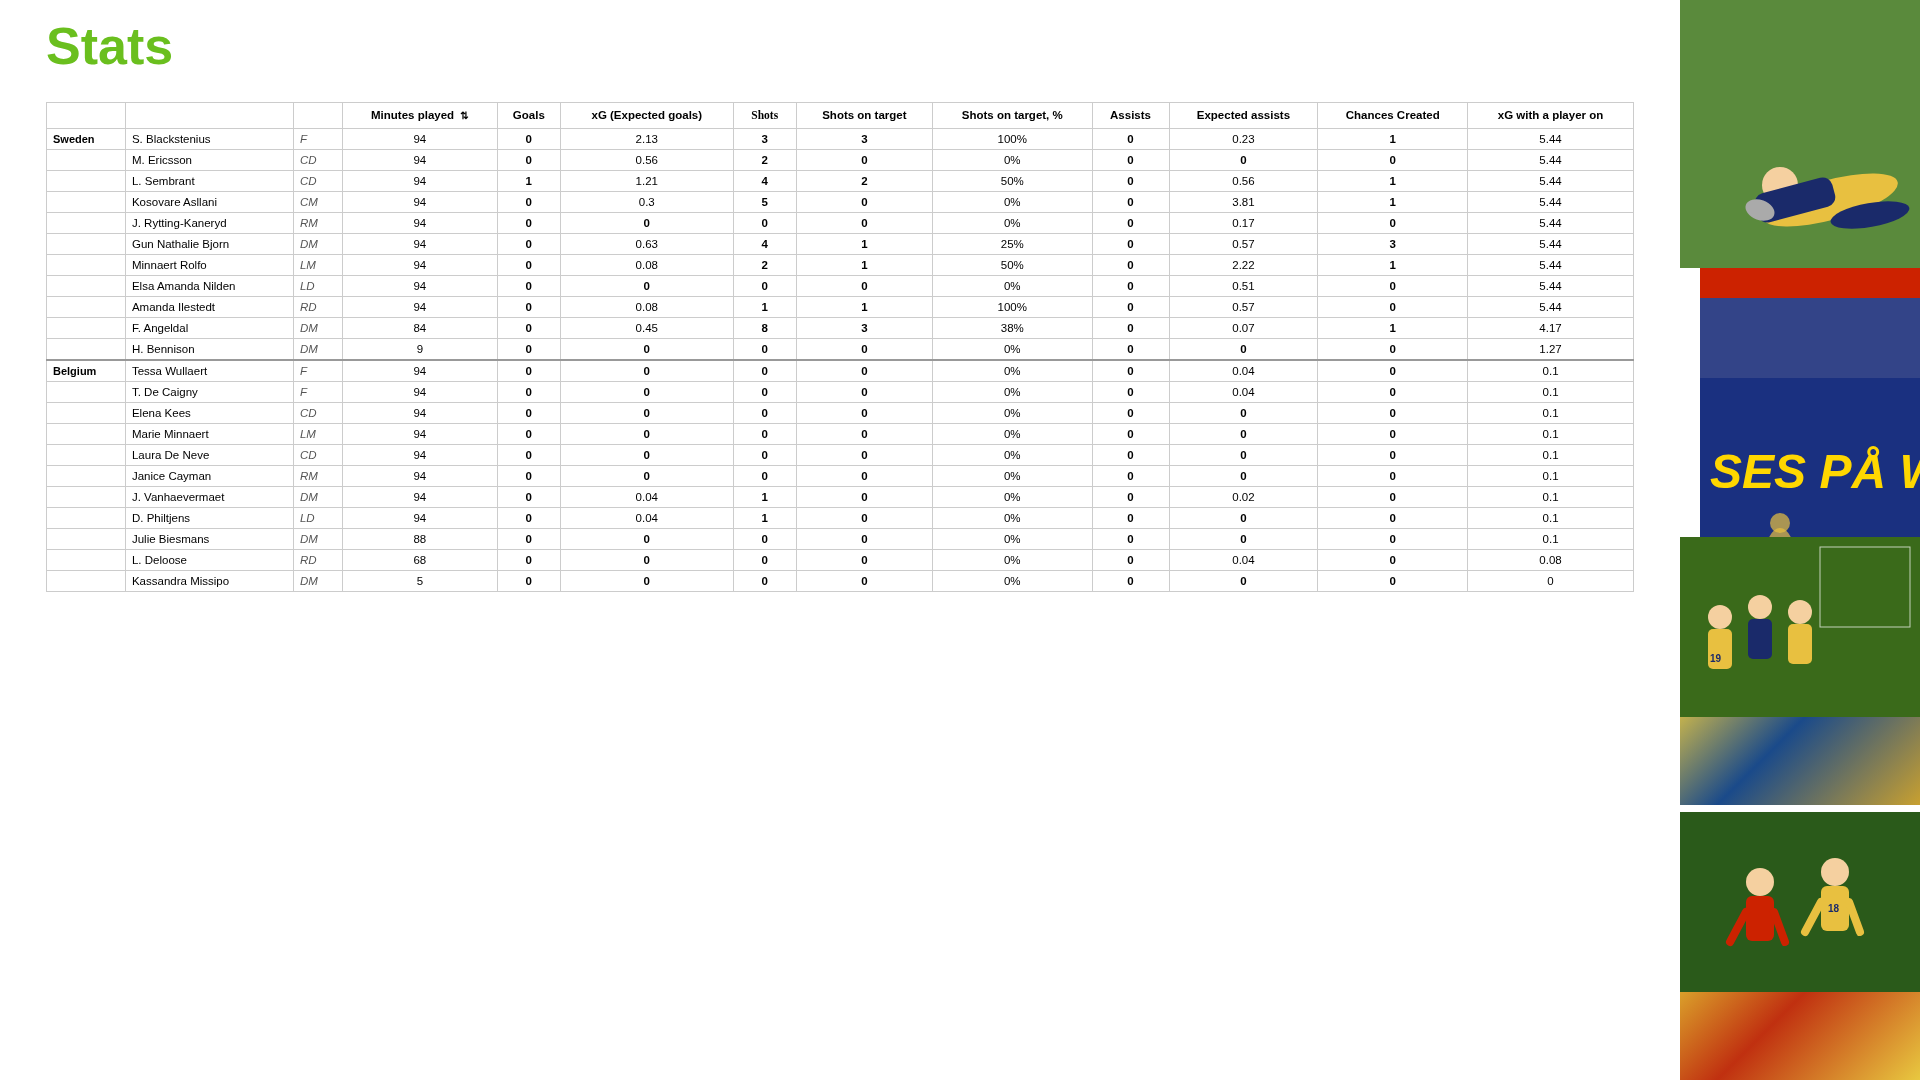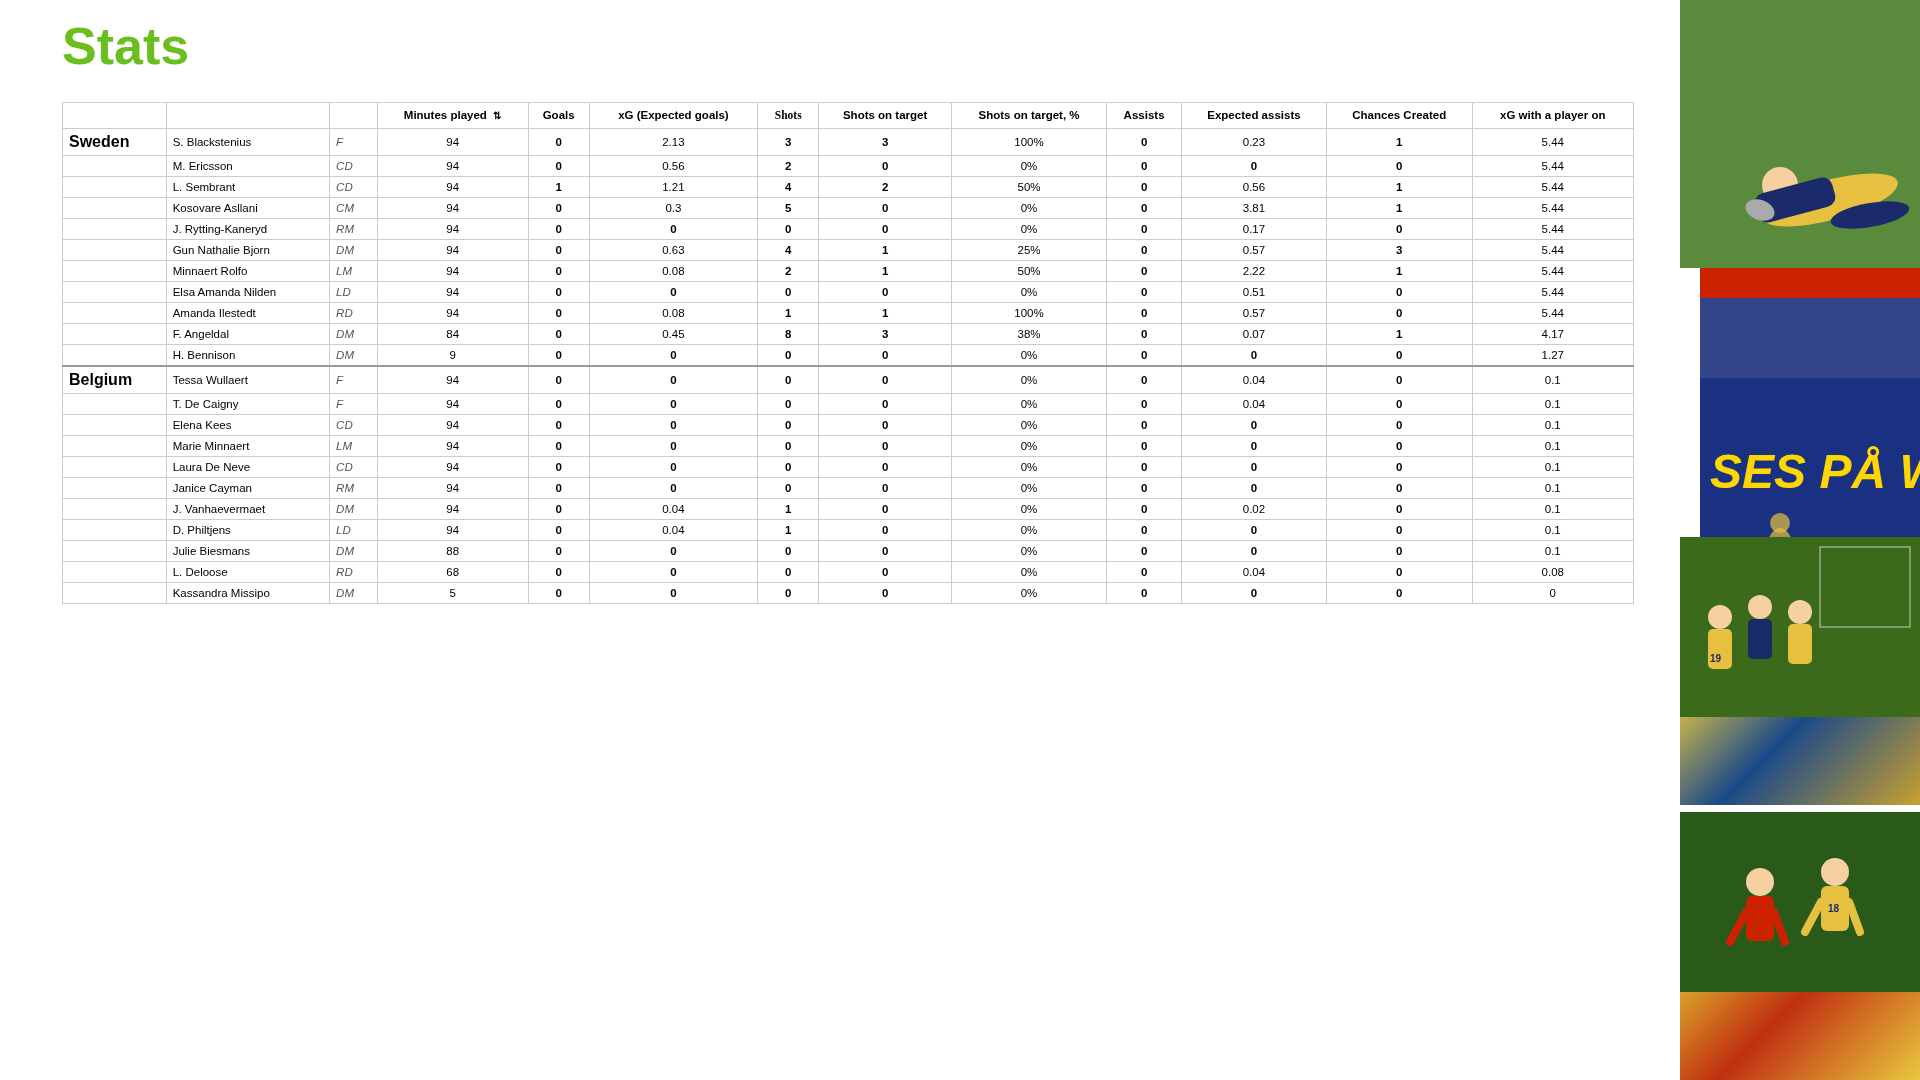--- a/index.html
+++ b/index.html
@@ -14,21 +14,20 @@
     }
     .main-layout {
       display: flex;
       width: 1920px;
       height: 1080px;
     }
     .left-panel {
       flex: 1;
       padding: 20px 46px;
       overflow: hidden;
-      margin-left: 16px;
     }
     .right-panel {
       width: 240px;
       display: flex;
       flex-direction: column;
       flex-shrink: 0;
     }
     .right-panel-img {
       width: 240px;
       height: 360px;
@@ -84,21 +83,21 @@
     tbody tr td:nth-child(2) {
       text-align: left;
     }
     tbody tr td:nth-child(3) {
       text-align: left;
       font-style: italic;
       color: #333;
     }
     .team-label {
       font-weight: bold;
-      font-size: 16px;
+      font-size: 11px;
     }
     .bold-val {
       font-weight: bold;
     }
     .filter-icon {
       display: inline-block;
       font-size: 10px;
       margin-left: 3px;
       cursor: pointer;
     }

